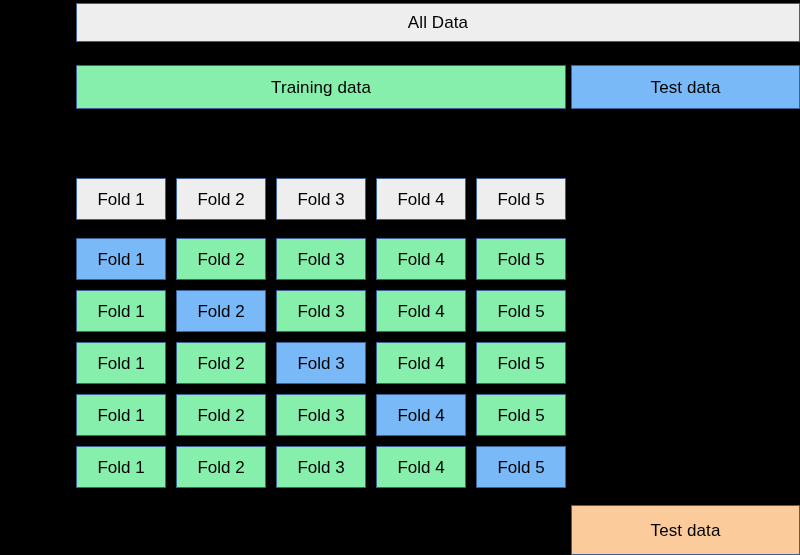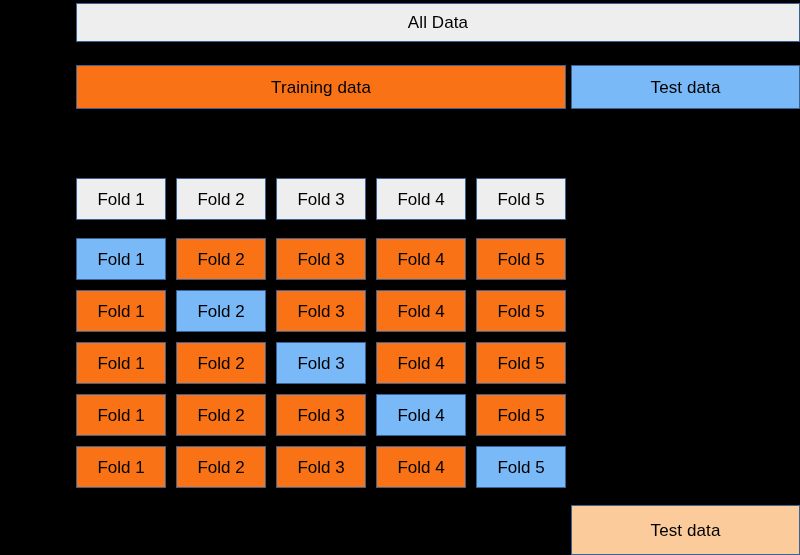--- a/index.html
+++ b/index.html
@@ -28,21 +28,21 @@
     line-height: 1;
     letter-spacing: 0.1px;
     white-space: nowrap;
   }
   .box-label {
     pointer-events: none;
   }
 
   
   .fill-light  { background: #eeeeee; }
-  .fill-green  { background: #f97316; }
+  .fill-green  { background: #86efac; }
   .fill-blue   { background: #79b9f7; }
   .fill-orange { background: #fccb9b; }
 
   
   .banner-all {
     left: 76px;
     top: 3px;
     width: 724px;
     height: 39px;
   }

